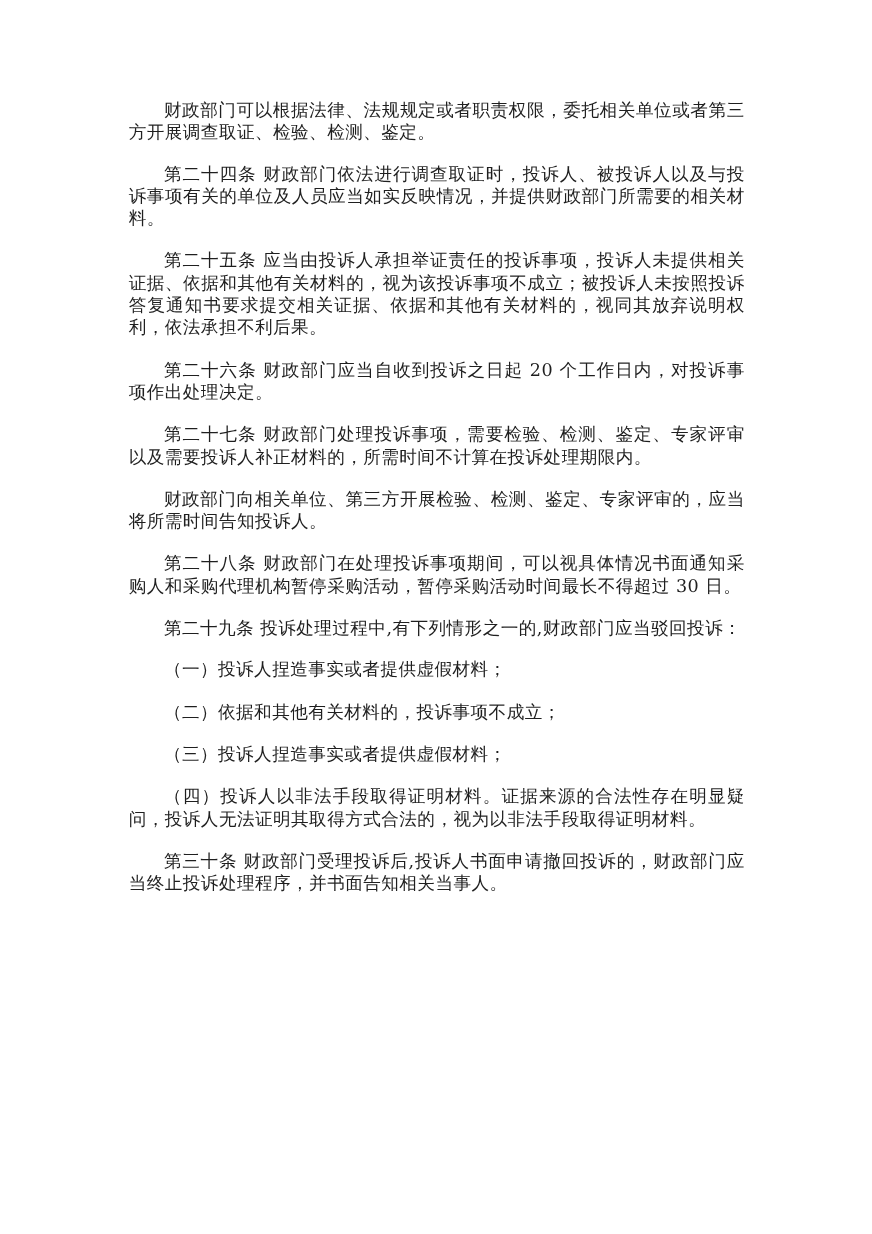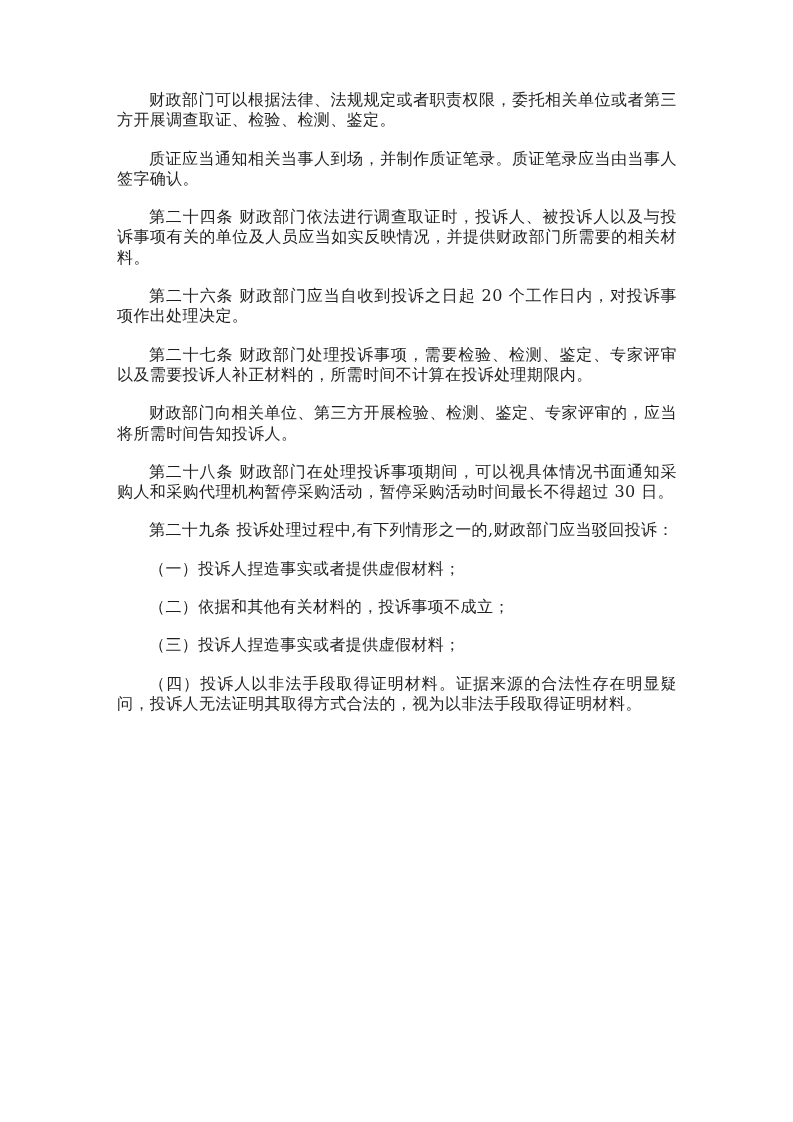--- a/index.html
+++ b/index.html
@@ -27,24 +27,25 @@
     text-align: justify;
     letter-spacing: 0.4px;
     word-break: break-all;
   }
 </style>
 </head>
 <body>
 
 <div class="page">
   <p class="para">财政部门可以根据法律、法规规定或者职责权限，委托相关单位或者第三方开展调查取证、检验、检测、鉴定。</p>
-  <p class="para">质证应当通知相关当事人到场，并制作质证笔录。质证笔录应当由当事人签字确认。</p>
   <p class="para">第二十四条 财政部门依法进行调查取证时，投诉人、被投诉人以及与投诉事项有关的单位及人员应当如实反映情况，并提供财政部门所需要的相关材料。</p>
+  <p class="para">第二十五条 应当由投诉人承担举证责任的投诉事项，投诉人未提供相关证据、依据和其他有关材料的，视为该投诉事项不成立；被投诉人未按照投诉答复通知书要求提交相关证据、依据和其他有关材料的，视同其放弃说明权利，依法承担不利后果。</p>
   <p class="para">第二十六条 财政部门应当自收到投诉之日起 20 个工作日内，对投诉事项作出处理决定。</p>
   <p class="para">第二十七条 财政部门处理投诉事项，需要检验、检测、鉴定、专家评审以及需要投诉人补正材料的，所需时间不计算在投诉处理期限内。</p>
   <p class="para">财政部门向相关单位、第三方开展检验、检测、鉴定、专家评审的，应当将所需时间告知投诉人。</p>
   <p class="para">第二十八条 财政部门在处理投诉事项期间，可以视具体情况书面通知采购人和采购代理机构暂停采购活动，暂停采购活动时间最长不得超过 30 日。</p>
   <p class="para">第二十九条 投诉处理过程中,有下列情形之一的,财政部门应当驳回投诉：</p>
   <p class="para">（一）投诉人捏造事实或者提供虚假材料；</p>
   <p class="para">（二）依据和其他有关材料的，投诉事项不成立；</p>
   <p class="para">（三）投诉人捏造事实或者提供虚假材料；</p>
   <p class="para">（四）投诉人以非法手段取得证明材料。证据来源的合法性存在明显疑问，投诉人无法证明其取得方式合法的，视为以非法手段取得证明材料。</p>
+  <p class="para">第三十条 财政部门受理投诉后,投诉人书面申请撤回投诉的，财政部门应当终止投诉处理程序，并书面告知相关当事人。</p>
 </div>
 
 </body></html>

